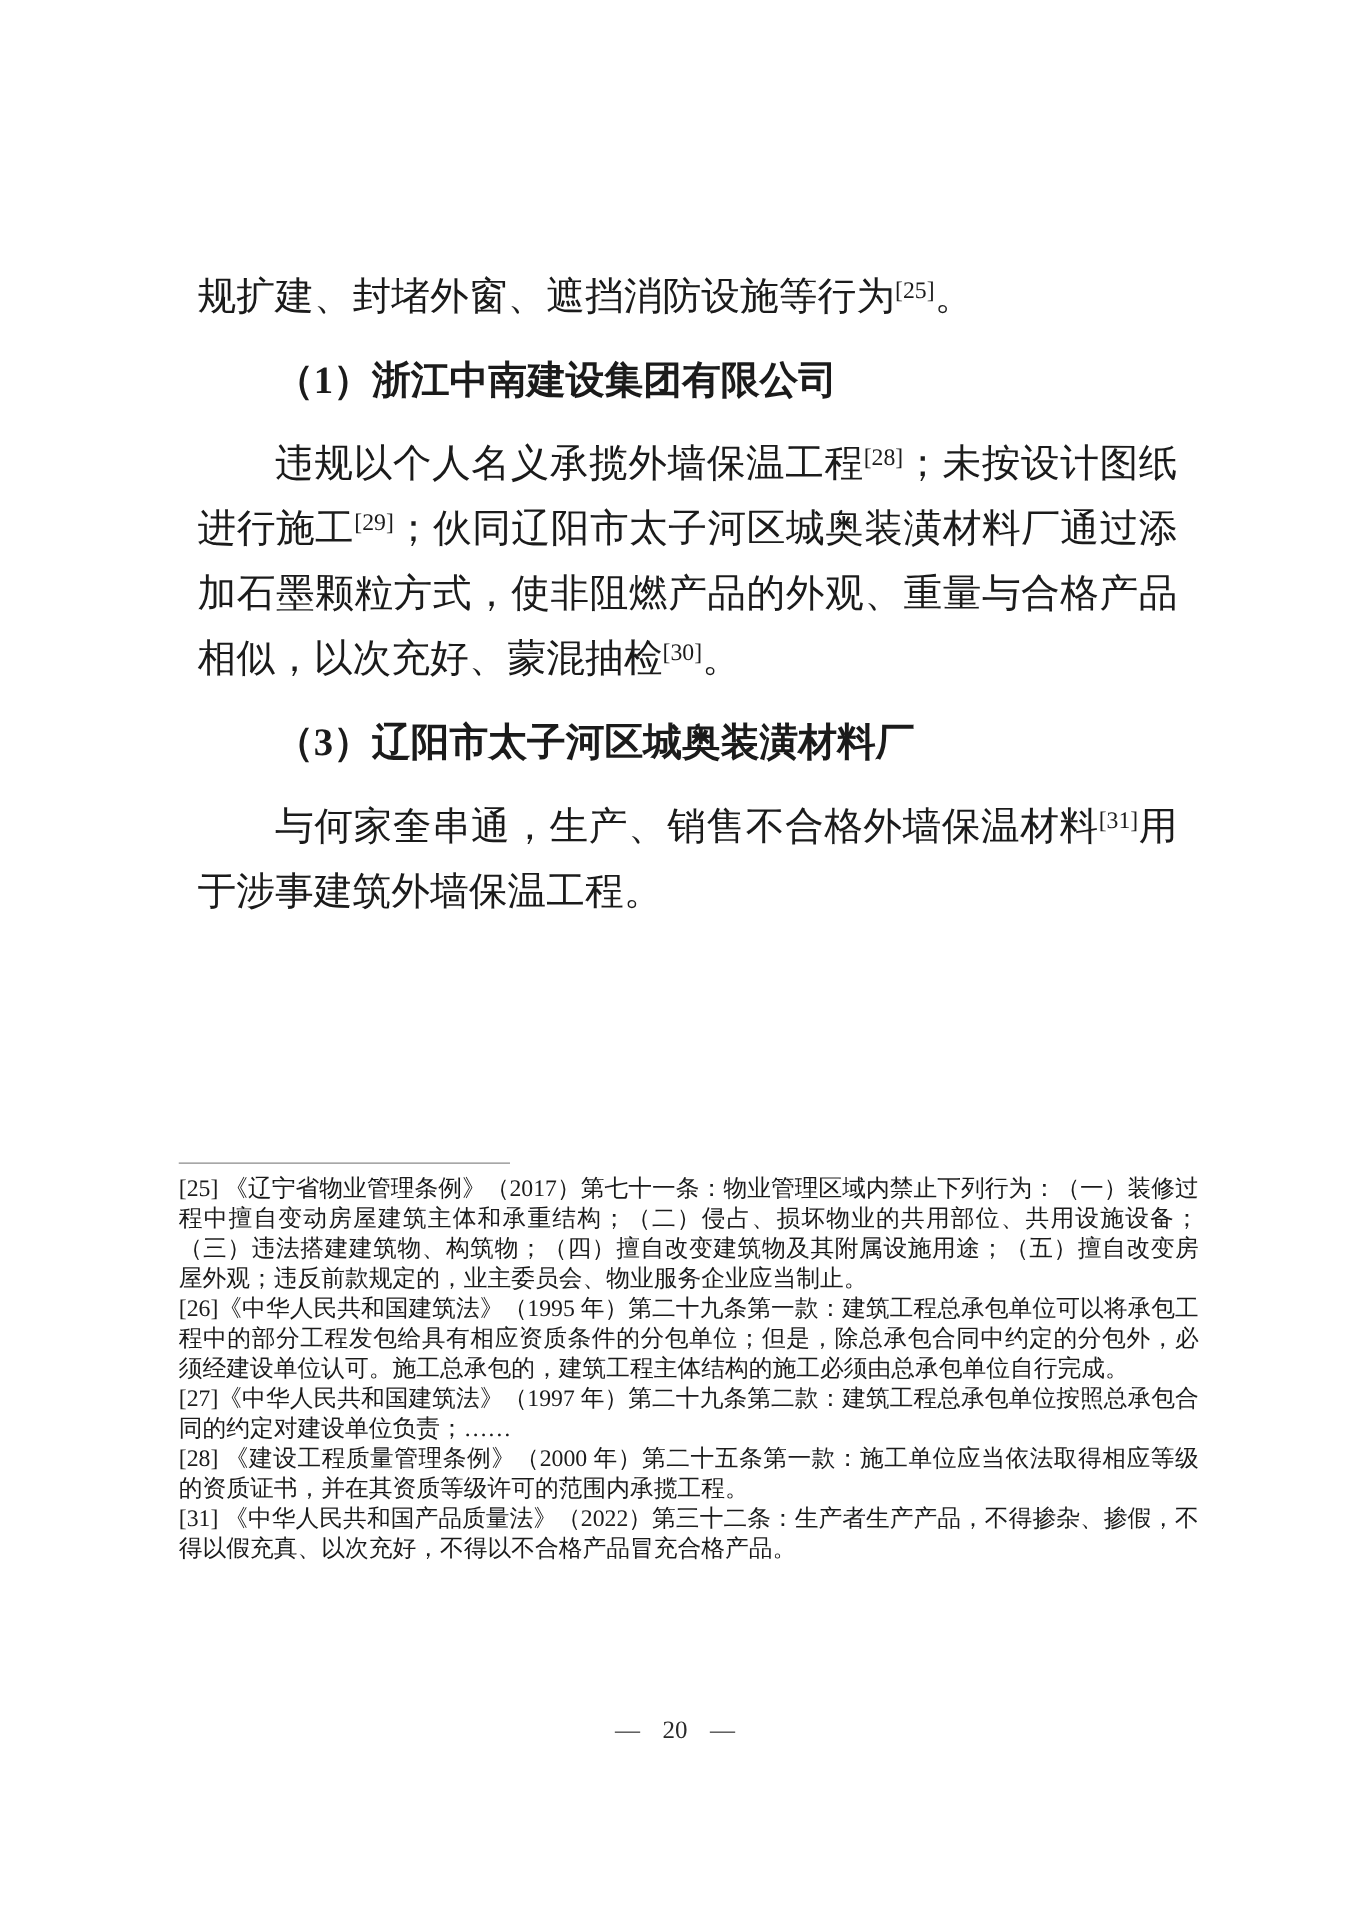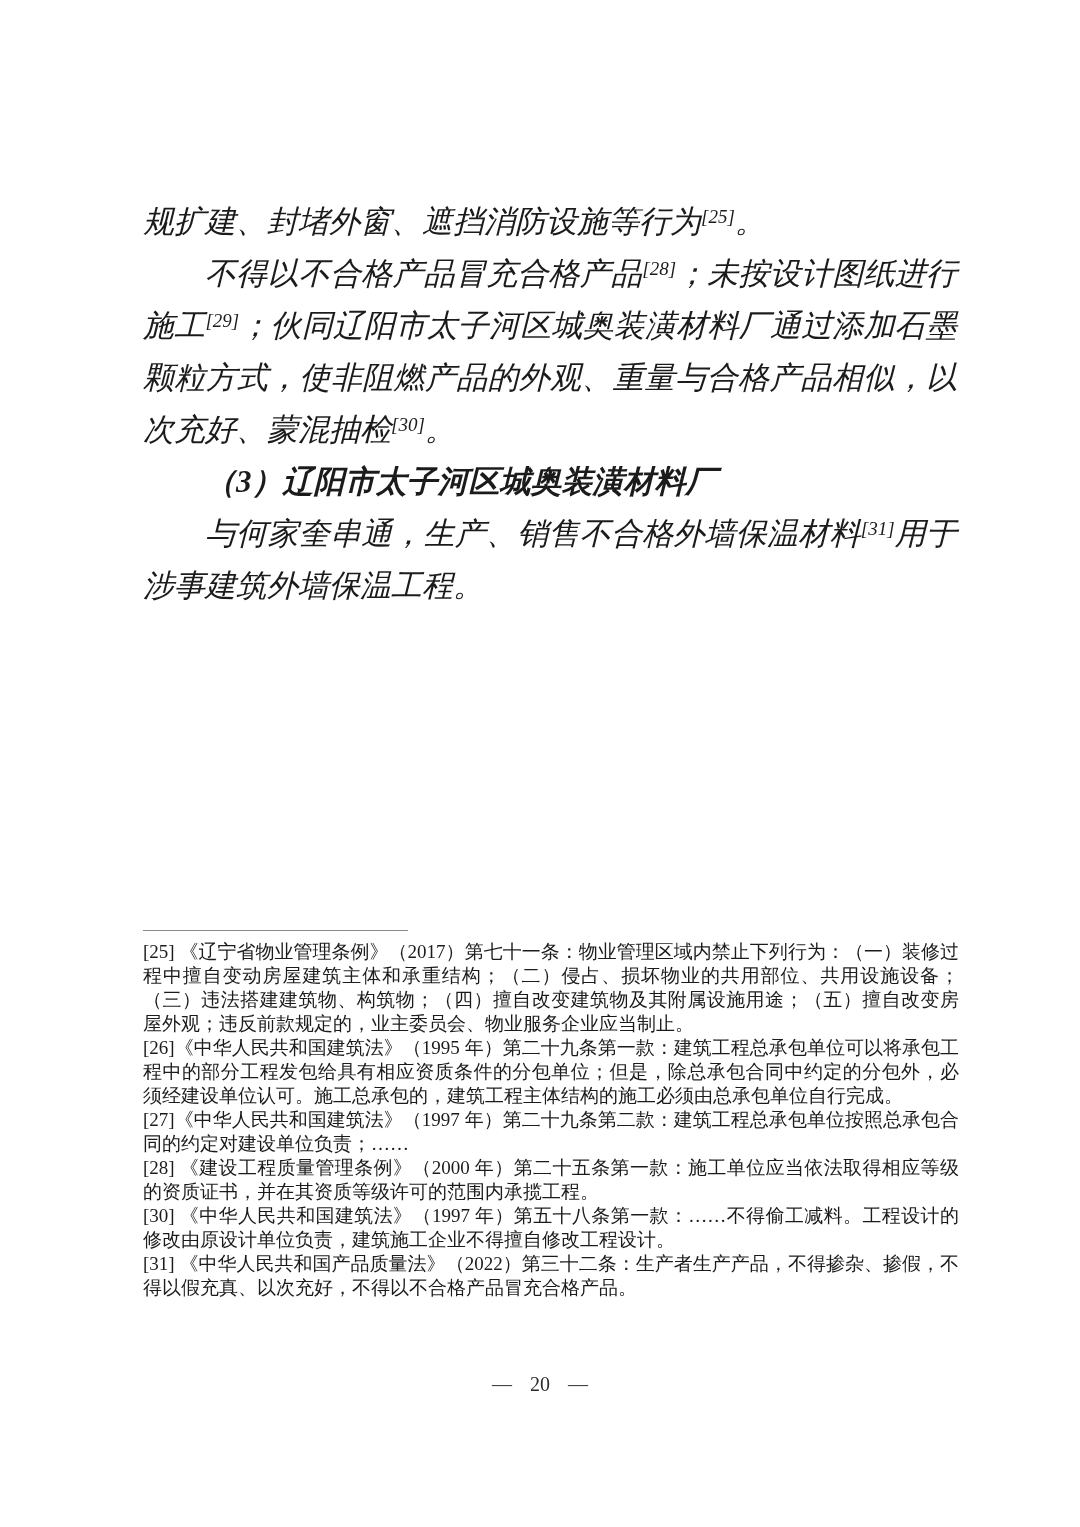--- a/index.html
+++ b/index.html
@@ -21,22 +21,21 @@
     left: 143px;
     top: 196px;
     width: 814px;
   }
   .body-text {
     font-size: 31px;
     line-height: 52px;
     text-align: justify;
   }
   .content p {
-    margin: 0;
-    font-style: italic;
+    margin: 15px;
   }
   .para {
     text-indent: 62px;
   }
   .no-indent {
     text-indent: 0;
   }
   .heading {
     font-weight: bold;
     text-indent: 62px;
@@ -88,37 +87,37 @@
 </head>
 <body>
 
 <div class="page">
 
   <div class="content body-text">
 
     <p class="para no-indent"><span>规扩建、封堵外窗、遮挡消防设施等行为</span><sup class="ref">[25]</sup><span>。</span></p>
 
 
+    <p class="heading">（1）浙江中南建设集团有限公司</p>
 
 
 
-    <p class="para"><span>不得以不合格产品冒充合格产品</span><sup class="ref">[28]</sup><span>；未按设计图纸进行施工</span><sup class="ref">[29]</sup><span>；伙同辽阳市太子河区城奥装潢材料厂通过添加石墨颗粒方式，使非阻燃产品的外观、重量与合格产品相似，以次充好、蒙混抽检</span><sup class="ref">[30]</sup><span>。</span></p>
+    <p class="para"><span>违规以个人名义承揽外墙保温工程</span><sup class="ref">[28]</sup><span>；未按设计图纸进行施工</span><sup class="ref">[29]</sup><span>；伙同辽阳市太子河区城奥装潢材料厂通过添加石墨颗粒方式，使非阻燃产品的外观、重量与合格产品相似，以次充好、蒙混抽检</span><sup class="ref">[30]</sup><span>。</span></p>
 
     <p class="heading">（3）辽阳市太子河区城奥装潢材料厂</p>
 
     <p class="para"><span>与何家奎串通，生产、销售不合格外墙保温材料</span><sup class="ref">[31]</sup><span>用于涉事建筑外墙保温工程。</span></p>
 
   </div>
 
   <div class="fn-sep"></div>
 
   <div class="footnotes">
     <p><span>[25]</span><span> 《辽宁省物业管理条例》（2017）第七十一条：物业管理区域内禁止下列行为：（一）装修过程中擅自变动房屋建筑主体和承重结构；（二）侵占、损坏物业的共用部位、共用设施设备；（三）违法搭建建筑物、构筑物；（四）擅自改变建筑物及其附属设施用途；（五）擅自改变房屋外观；违反前款规定的，业主委员会、物业服务企业应当制止。</span></p>
     <p><span>[26]</span><span>《中华人民共和国建筑法》（1995 年）第二十九条第一款：建筑工程总承包单位可以将承包工程中的部分工程发包给具有相应资质条件的分包单位；但是，除总承包合同中约定的分包外，必须经建设单位认可。施工总承包的，建筑工程主体结构的施工必须由总承包单位自行完成。</span></p>
     <p><span>[27]</span><span>《中华人民共和国建筑法》（1997 年）第二十九条第二款：建筑工程总承包单位按照总承包合同的约定对建设单位负责；……</span></p>
     <p><span>[28]</span><span> 《建设工程质量管理条例》（2000 年）第二十五条第一款：施工单位应当依法取得相应等级的资质证书，并在其资质等级许可的范围内承揽工程。</span></p>
-    <p><span>[30]</span><span> 《中华人民共和国建筑法》（1997 年）第五十八条第一款：……不得偷工减料。工程设计的修改由原设计单位负责，建筑施工企业不得擅自修改工程设计。</span></p>
     <p><span>[31]</span><span> 《中华人民共和国产品质量法》（2022）第三十二条：生产者生产产品，不得掺杂、掺假，不得以假充真、以次充好，不得以不合格产品冒充合格产品。</span></p>
   </div>
 
   <div class="page-number"><span class="dash">—</span><span class="num">20</span><span class="dash">—</span></div>
 
 </div>
 
 </body></html>

